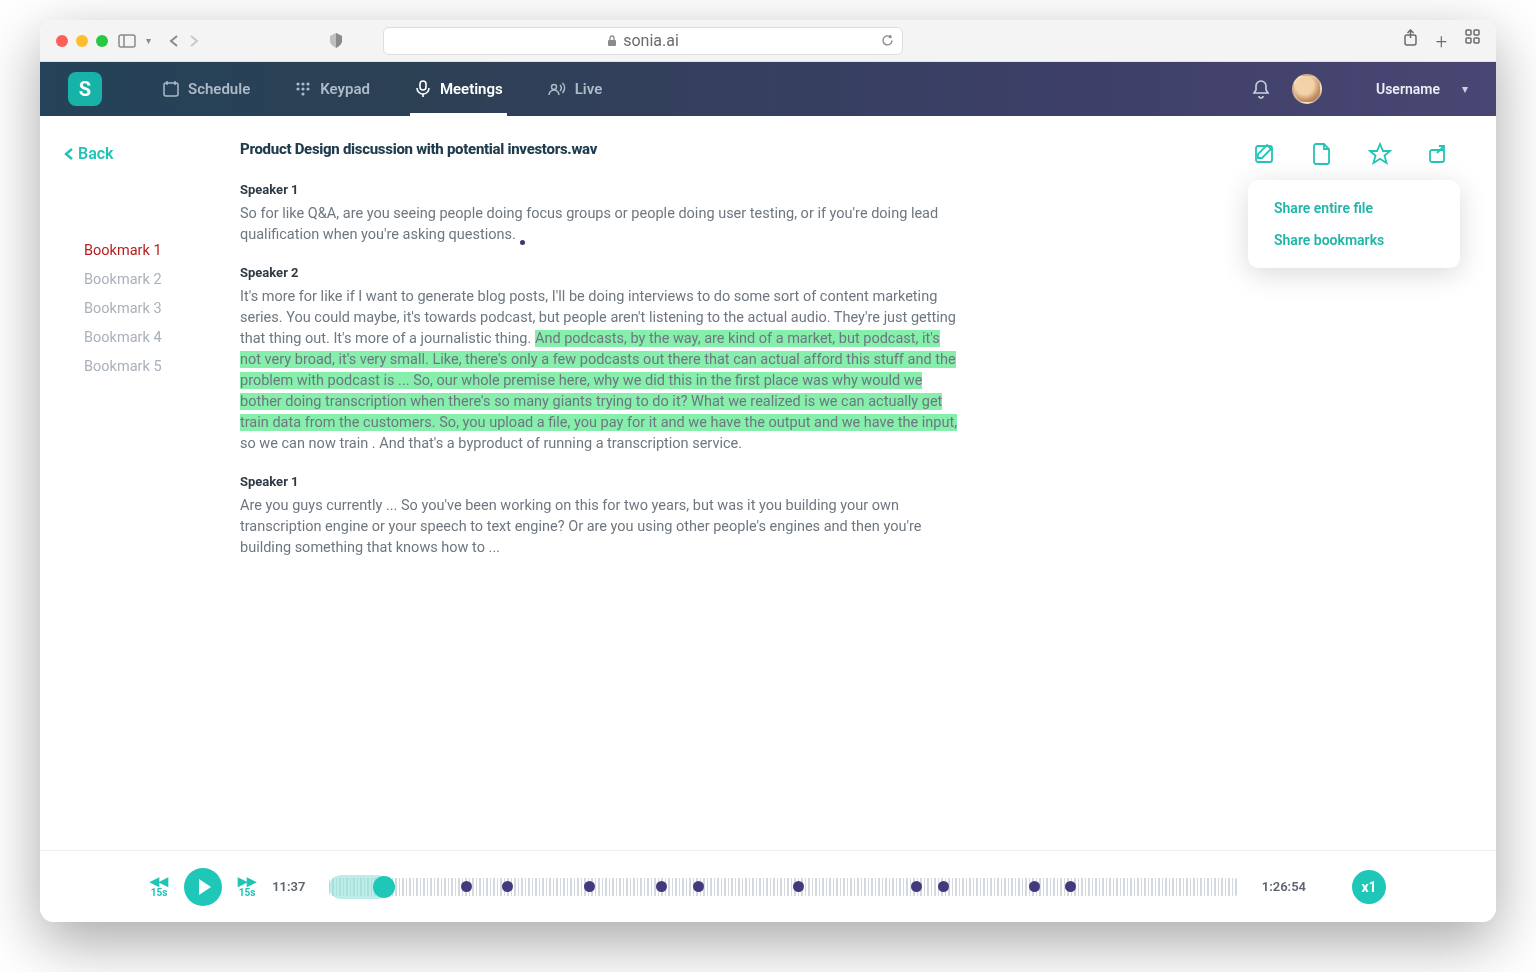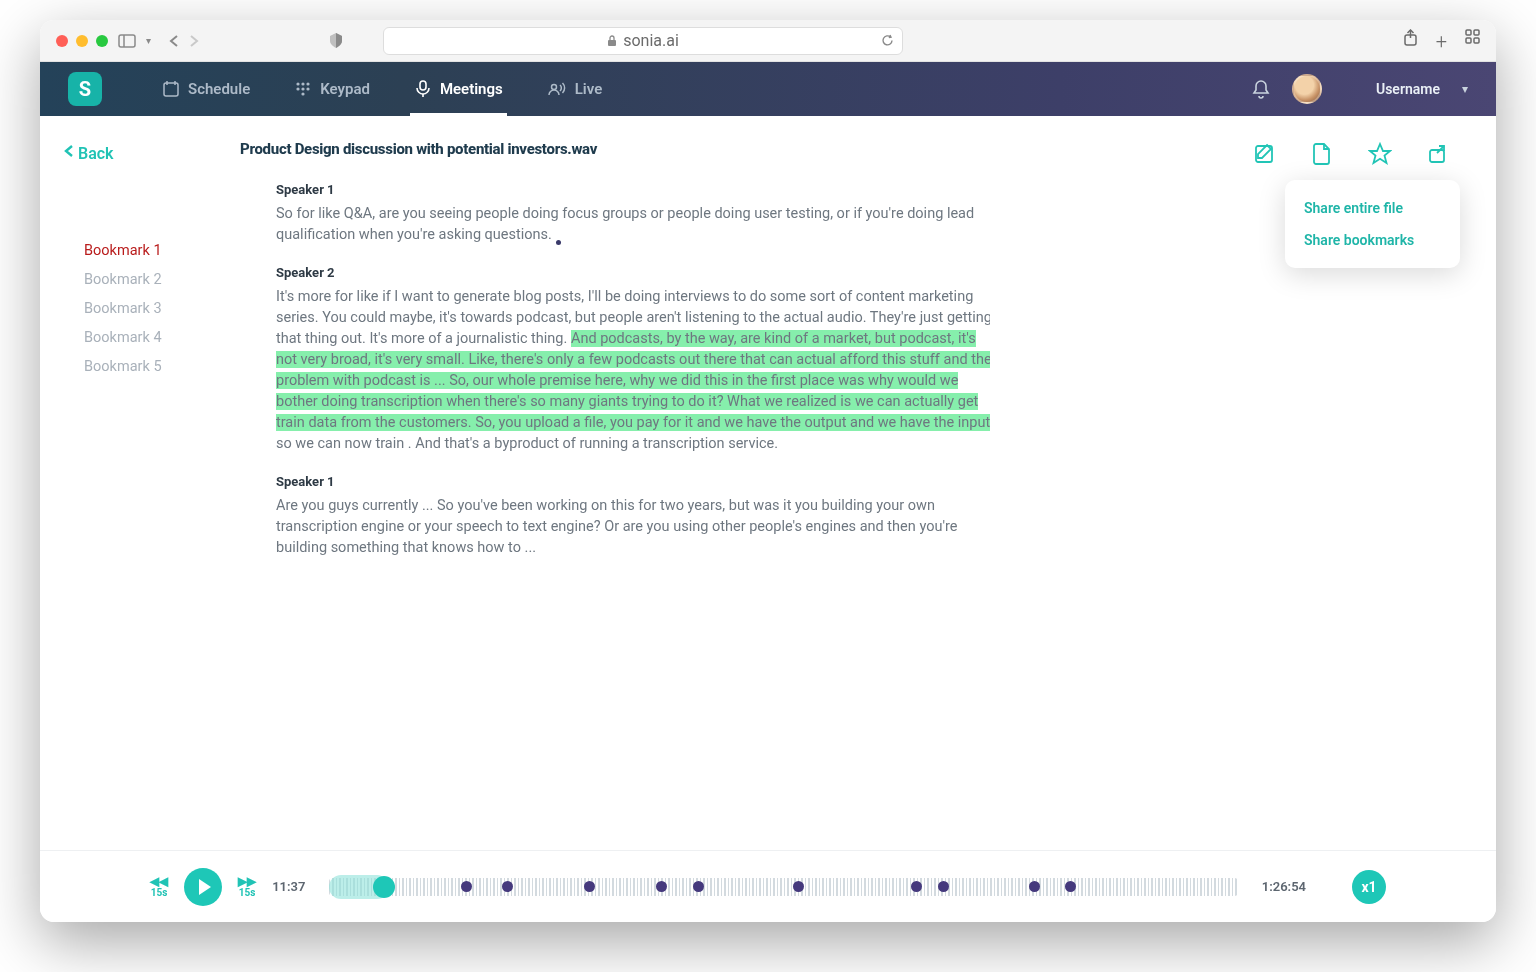--- a/index.html
+++ b/index.html
@@ -68,52 +68,52 @@
 .hdr-right { margin-left:auto; display:flex; align-items:center; gap:22px; color:#c9d3de;}
 .avatar { width:30px; height:30px; border-radius:50%; background: radial-gradient(circle at 40% 35%, #f3d2a9 40%, #c79266 65%, #7a5236 100%); border:2px solid rgba(255,255,255,0.3);}
 .uname { font-weight:600; font-size:14px; color:#eaf0f6;margin-left:32px;}
 
 .content {
   flex:1; display:flex; position:relative; overflow:hidden;
 }
 .back-link {
   position:absolute; top:28px; left:24px;
   color:#20c3b5; font-size:16px; font-weight:600;
-  display:flex; align-items:flex-start; gap:4px; cursor:pointer;
+  display:flex; align-items:center; gap:4px; cursor:pointer;
 }
 .sidebar {
   position:absolute; top:120px; left:44px; width:140px;
 }
 .bm { font-size:14.5px; color:#a9b1ba; padding:6px 0; cursor:pointer;}
 .bm.active { color:#b91c1c; font-weight:400;}
 .main {
   position:absolute; left:200px; top:24px; width:750px; bottom:70px;
   overflow:hidden;
 }
 .title { font-size:15px; font-weight:800; color:#1f3b4d; letter-spacing:-0.3px;}
 .search-box {
   margin-top:22px;
   height:40px; background:#f2f4f6; border-radius:6px;
   display:flex; align-items:center; padding:0 14px; gap:10px;
   color:#9ea6ae; font-size:14px; width:700px;
 }
-.transcript { margin-top:24px; width:720px;margin-left:36px;}
+.transcript { margin-top:24px; width:720px;}
 .speaker { font-size:13px; font-weight:700; color:#2e3a45; margin-top:20px; margin-bottom:6px;}
 .para { font-size:14.5px; line-height:1.45; color:#6e7780; }
 .para .hl { background:#86efac; }
 .dot-annot { width:5px;height:5px;border-radius:50%;background:#3a3a6a;display:inline-block;margin-left:4px;position:relative;top:6px;}
 
 .actions {
   position:absolute; top:24px; right:44px; display:flex; gap:30px;
 }
 .action-btn { width:28px; height:28px; color:#22c5b6; cursor:pointer; display:flex;align-items:center;justify-content:center;}
 .share-menu {
   position:absolute; top:64px; right:36px;
   background:#fff; border-radius:10px; box-shadow:0 6px 28px rgba(0,0,0,0.15);
-  padding:12px 1px; width:175px;
+  padding:12px 8px; width:212px;
 }
 .share-menu div { padding:8px 18px; font-size:14px; font-weight:600; color:#1fb5a8; cursor:pointer;}
 
 .player {
   position:absolute; left:0; right:0; bottom:0; height:72px;
   border-top:1px solid #eef0f2; background:#fff;
   display:flex; align-items:center; padding:0 110px 0 110px; gap:16px;
 }
 .pctrl { display:flex; align-items:center; gap:16px;}
 .skip { display:flex; flex-direction:column; align-items:center; color:#20c3b5; font-size:10px; font-weight:700; cursor:pointer;}

